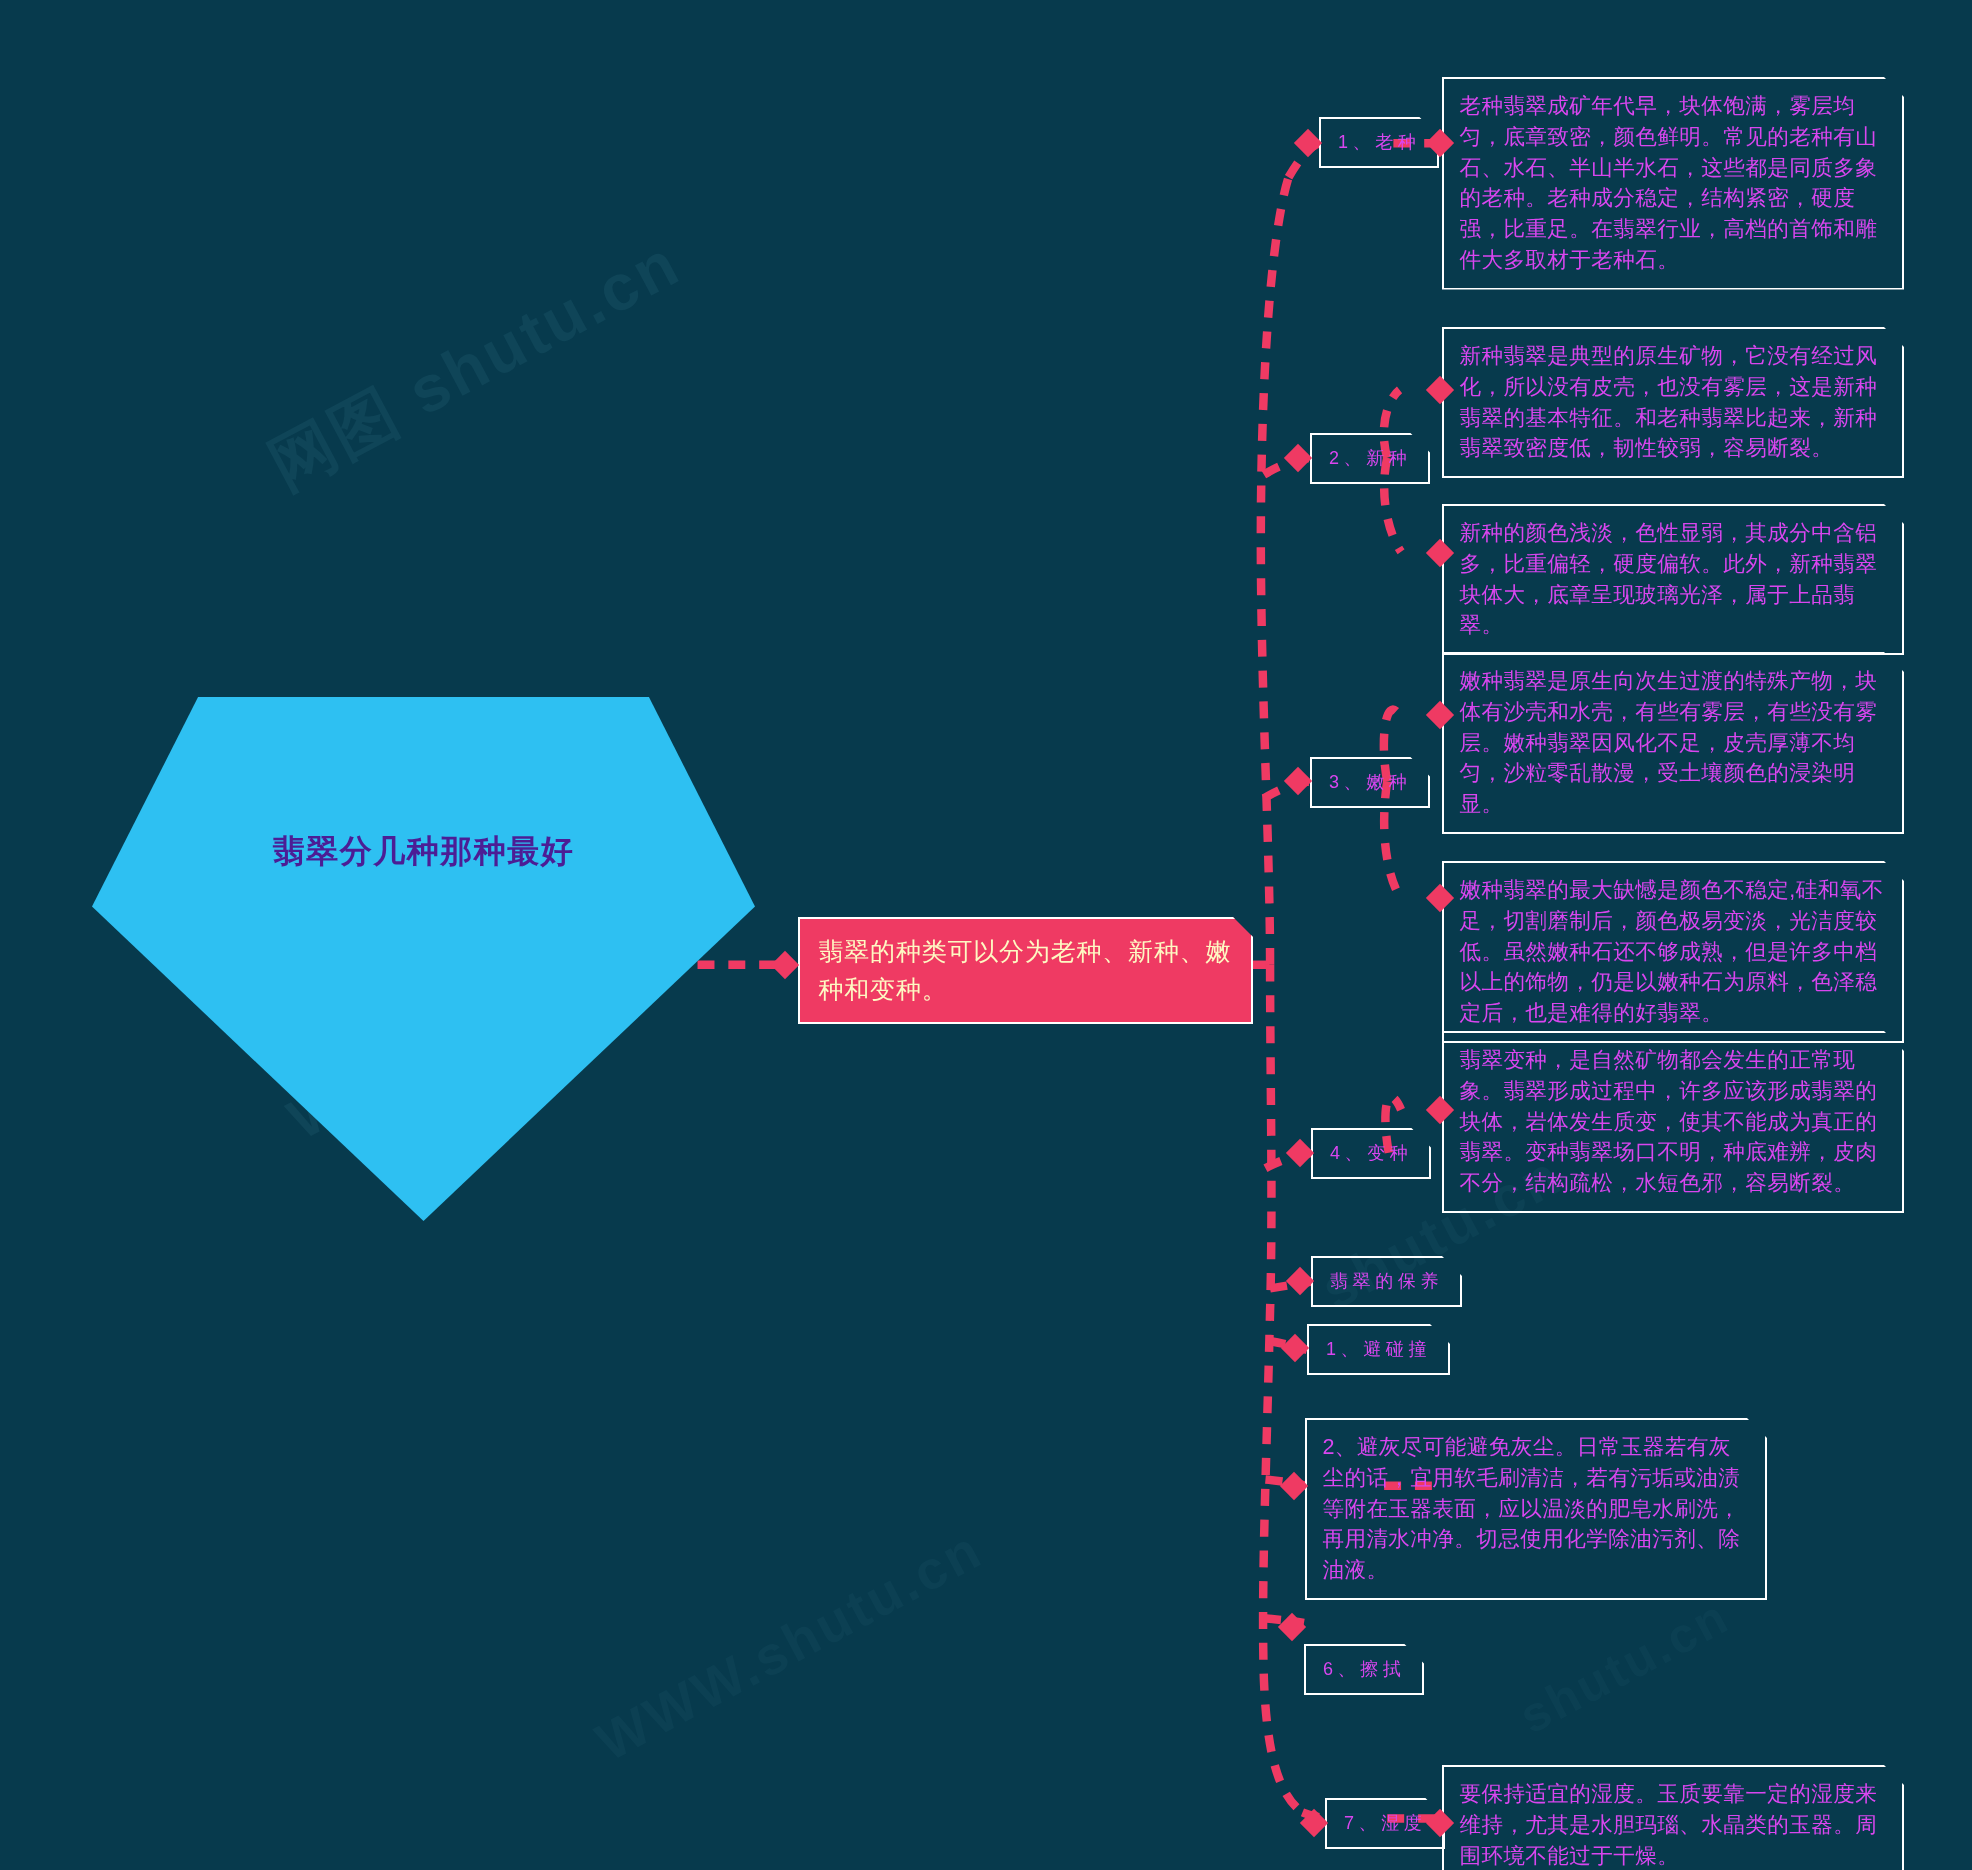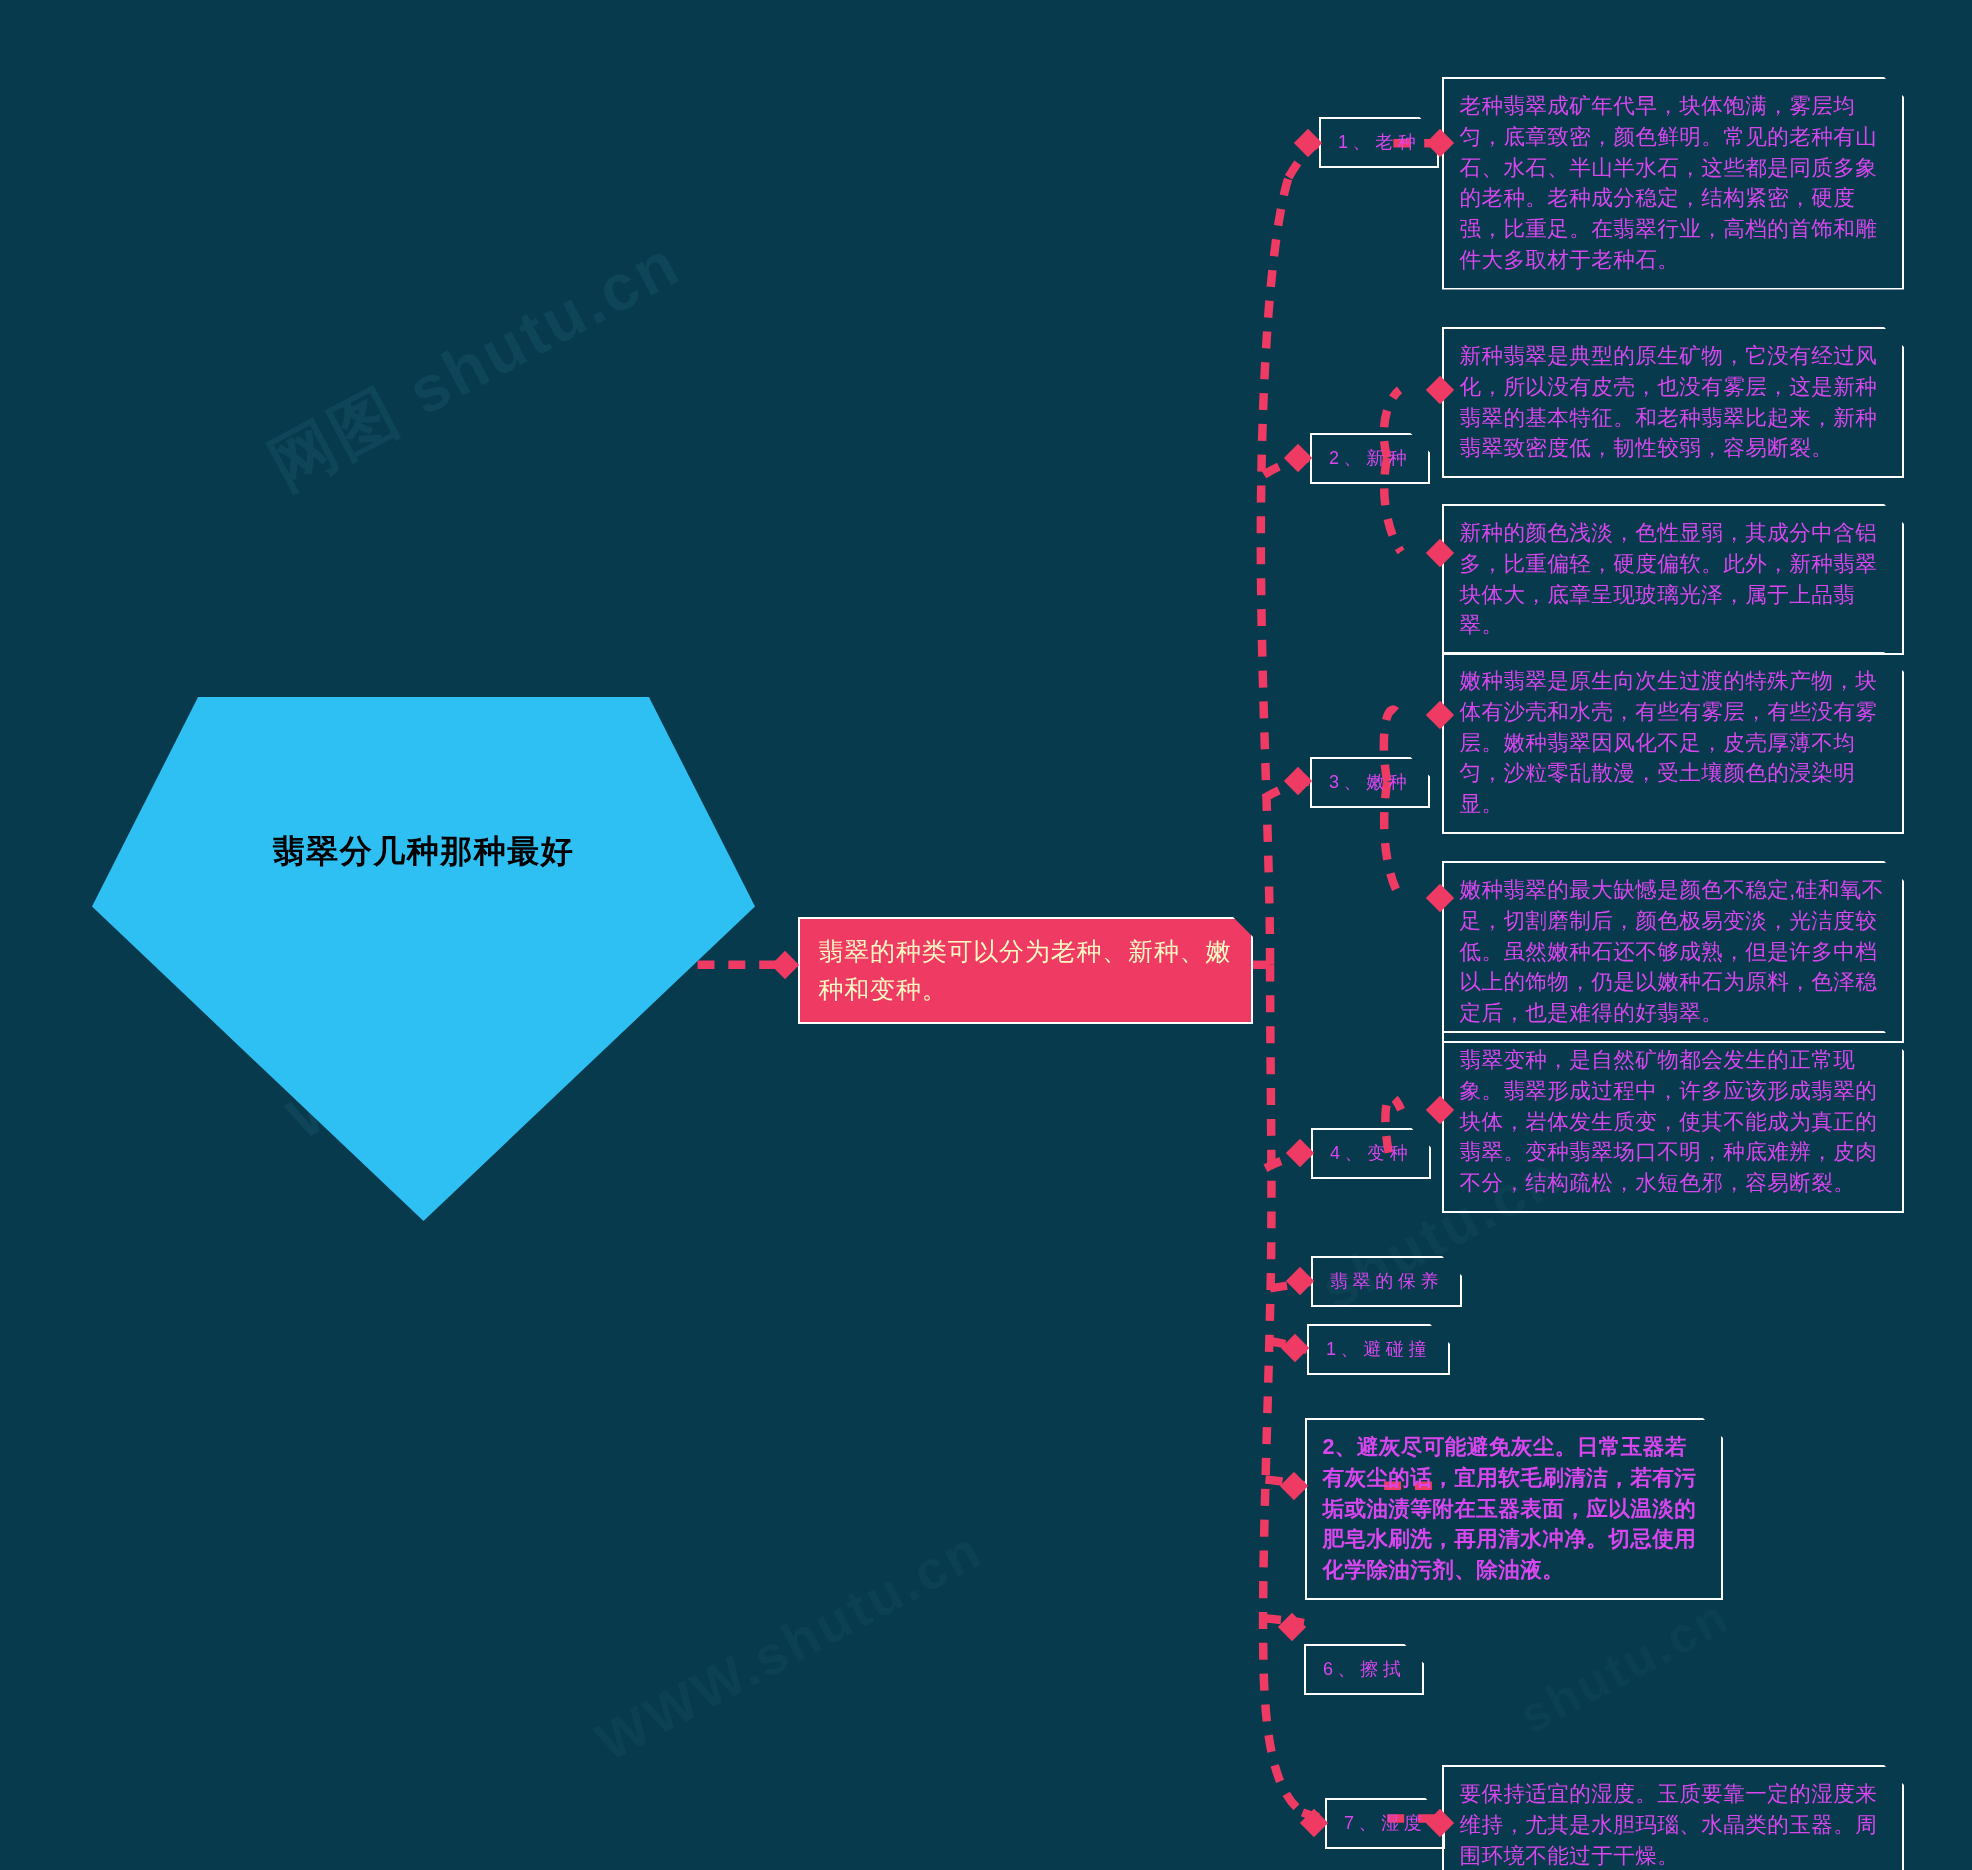--- a/index.html
+++ b/index.html
@@ -58,21 +58,21 @@
     width: 663px;
     height: 524px;
     background: #2ec0f2;
     clip-path: polygon(16% 0%, 84% 0%, 100% 40%, 50% 100%, 0% 40%);
     display: flex;
     align-items: flex-start;
     justify-content: center;
   }
   #root-label {
     margin-top: 133px;
-    color: #000000;
+    color: #4c1d95;
     font-size: 32px;
     font-weight: 700;
     letter-spacing: 1.5px;
     white-space: nowrap;
   }
 
   
   .node {
     position: absolute;
     border: 2.3px solid #ffffff;
@@ -243,21 +243,21 @@
   <div class="node topic" style="left:1311px; top:1256px;">
     <span class="inner">翡翠的保养</span>
   </div>
   <div class="diamond" style="left:1290px; top:1271px;"></div>
 
   <div class="node topic" style="left:1307px; top:1324px;">
     <span class="inner">1、避碰撞</span>
   </div>
   <div class="diamond" style="left:1285px; top:1338px;"></div>
 
-  <div class="node" style="left:1305px; top:1418px; width:418px;font-weight:bold;">
+  <div class="node" style="left:1305px; top:1418px; width:462px;">
     <span class="inner">2、避灰尽可能避免灰尘。日常玉器若有灰尘的话，宜用软毛刷清洁，若有污垢或油渍等附在玉器表面，应以温淡的肥皂水刷洗，再用清水冲净。切忌使用化学除油污剂、除油液。</span>
   </div>
   <div class="diamond" style="left:1284px; top:1476px;"></div>
 
   <div class="node topic" style="left:1304px; top:1644px;">
     <span class="inner">6、擦拭</span>
   </div>
   <div class="diamond" style="left:1282px; top:1617px;"></div>
 
   <div class="node topic" style="left:1325px; top:1798px;">

